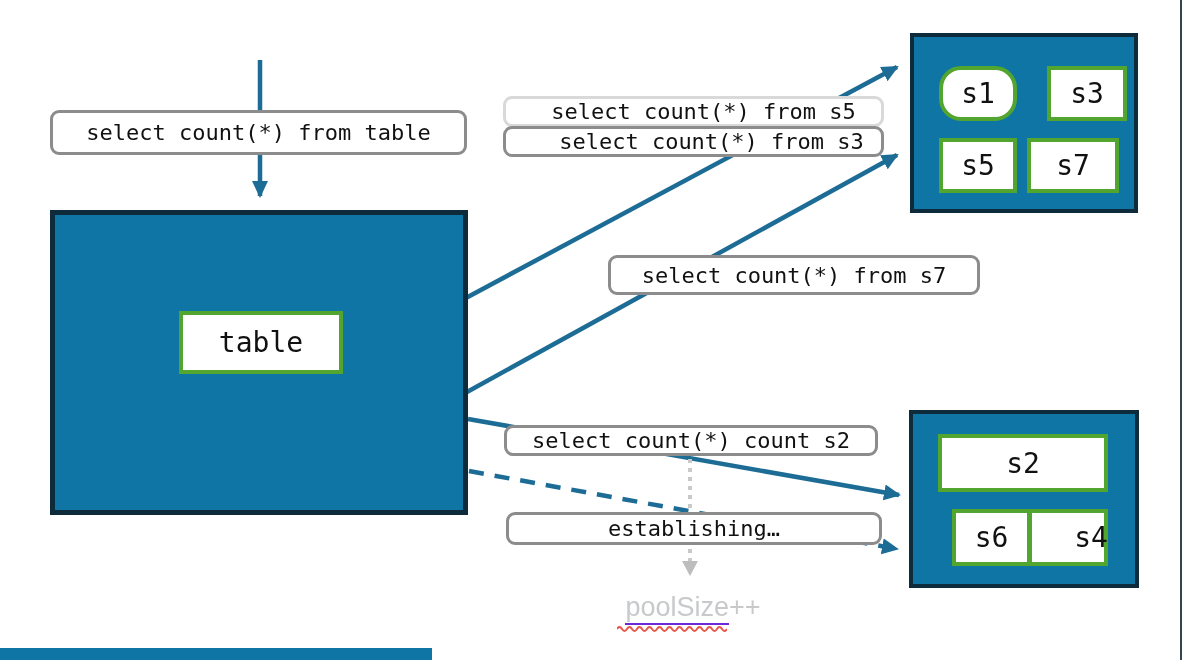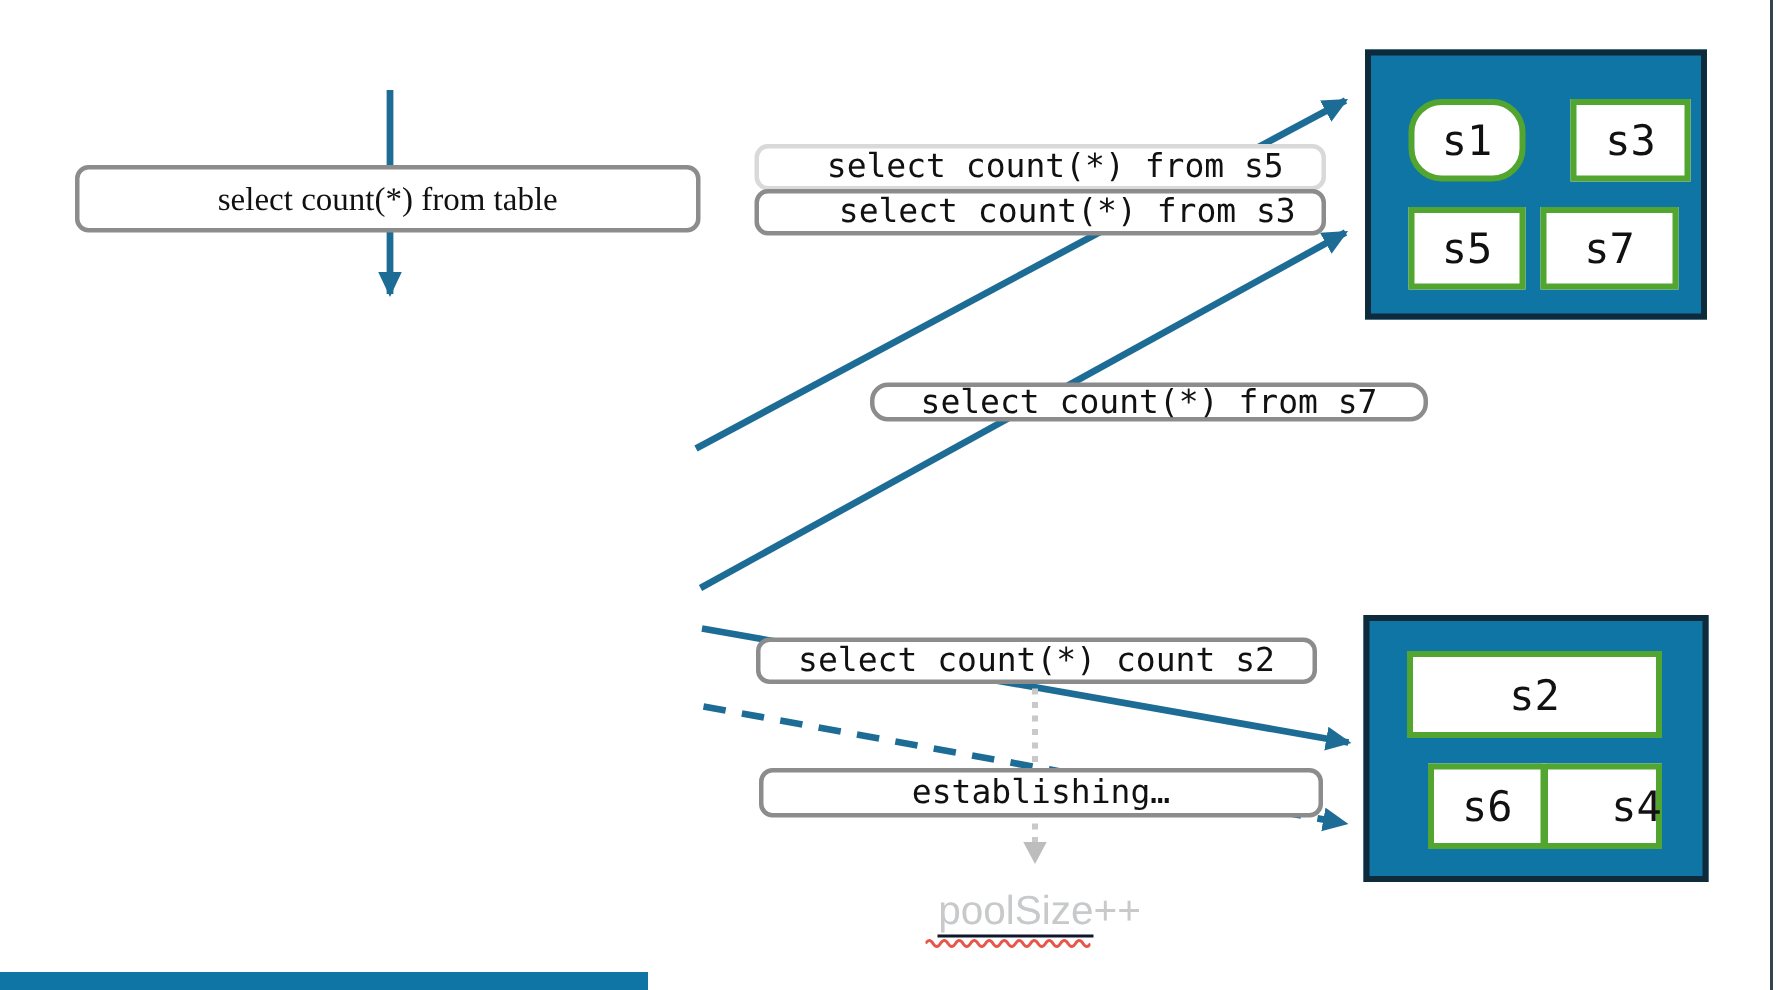--- a/index.html
+++ b/index.html
@@ -30,21 +30,21 @@
   }
   
   #bottom-bar{position:absolute;left:0;top:648;width:432px;height:12px;background:#0e75a4;z-index:2;top:648px;}
   #edge-line{position:absolute;left:1180px;top:0;width:2px;height:660px;background:#33454f;z-index:2;}
   
   #pool-note{
     position:absolute;left:598px;top:592px;width:190px;z-index:3;text-align:center;
     font-family:"Liberation Sans","DejaVu Sans",sans-serif;font-size:27px;color:#c7c9cb;
     white-space:nowrap;
   }
-  #pool-note .uword{border-bottom:2px solid #0f172a;padding-bottom:1px;}
+  #pool-note .uword{border-bottom:2px solid #6d28d9;padding-bottom:1px;}
   #squiggle{position:absolute;left:617px;top:624px;z-index:3;}
 </style>
 </head>
 <body>
 
 <div id="stage">
 
   <svg id="arrows" viewBox="0 0 1184 660">
     <defs>
       <marker id="head-teal" markerUnits="userSpaceOnUse" markerWidth="20" markerHeight="18" refX="15" refY="8" orient="auto">
@@ -61,44 +61,49 @@
 
     <line x1="467" y1="392" x2="897" y2="155" stroke="#1d6c96" stroke-width="4.5" marker-end="url(#head-teal)"></line>
 
     <line x1="468" y1="419" x2="899" y2="495" stroke="#1d6c96" stroke-width="4.5" marker-end="url(#head-teal)"></line>
 
     <line x1="469" y1="471" x2="897" y2="549" stroke="#1d6c96" stroke-width="4.5" stroke-dasharray="15 11" marker-end="url(#head-teal)"></line>
 
     <line x1="690" y1="450" x2="690" y2="574" stroke="#c9c9c9" stroke-width="4" stroke-dasharray="4 5" marker-end="url(#head-gray)"></line>
   </svg>
 
-  <div class="qlabel" style="left:50px;top:110px;width:417px;height:45px;font-family:Liberation Serif, serif;">
+  <div class="qlabel" style="left:50px;top:110px;width:417px;height:45px;">
     <span>select count(*) from table</span>
   </div>
 
   <div class="qlabel light" style="left:503px;top:96px;width:381px;height:31px;">
     <span>select count(*) from s5</span>
   </div>
 
   <div class="qlabel" style="left:503px;top:126px;width:381px;height:31px;padding-left:36px;">
     <span>select count(*) from s3</span>
   </div>
 
-  <div class="qlabel" style="left:580px;top:255px;width:372px;height:26px;border-radius:12px;">
+  <div class="qlabel" style="left:608px;top:255px;width:372px;height:40px;">
     <span>select count(*) from s7</span>
   </div>
 
   <div class="qlabel" style="left:504px;top:425px;width:374px;height:31px;">
     <span>select count(*) count s2</span>
   </div>
 
   <div class="qlabel" style="left:506px;top:512px;width:376px;height:33px;">
     <span>establishing…</span>
   </div>
 
+  <div class="tealbox" style="left:50px;top:210px;width:418px;height:305px;">
+    <div class="shard" style="left:124px;top:96px;width:164px;height:63px;">
+      <span>table</span>
+    </div>
+  </div>
 
   <div class="tealbox thin" style="left:910px;top:33px;width:228px;height:180px;">
     <div class="shard" style="left:25px;top:29px;width:78px;height:55px;border-radius:22px;">
       <span>s1</span>
     </div>
     <div class="shard" style="left:113px;top:29px;width:80px;height:55px;margin-left:20px;">
       <span>s3</span>
     </div>
     <div class="shard" style="left:25px;top:101px;width:78px;height:55px;">
       <span>s5</span>

